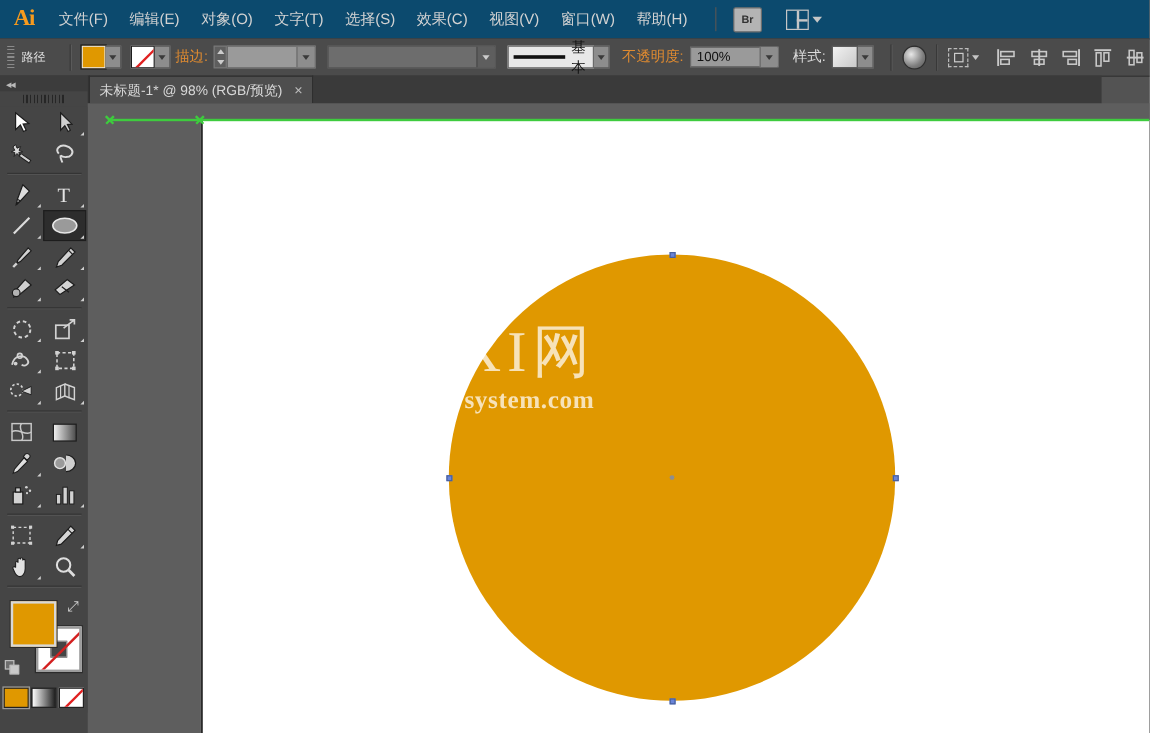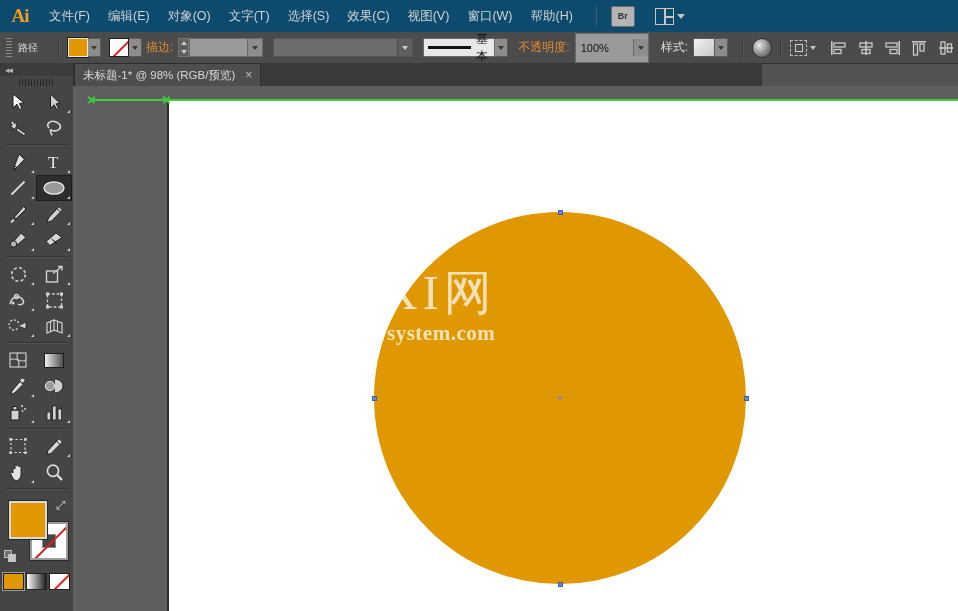--- a/index.html
+++ b/index.html
@@ -120,21 +120,21 @@
     box-sizing: border-box; display: flex; align-items: center;
     color: #ddd; font-size: 11px; padding-left: 4px;
   }
   .brush-box {
     height: 19px; background: #e8e8e8; border: 1px solid #6a6a6a;
     box-sizing: border-box; display: flex; align-items: center;
     padding: 0 4px; color: #111; font-size: 12px; gap: 5px;
   }
   .brush-line { width: 72px; height: 2.5px; background: #111; }
   .opacity-box {
-    height: 30px; background: #9a9a9a; border: 1px solid #6a6a6a;
+    height: 17px; background: #9a9a9a; border: 1px solid #6a6a6a;
     box-sizing: border-box; display: flex; align-items: center;
     color: #111; font-size: 11px; padding-left: 5px; width: 74px;
   }
   .style-box {
     width: 22px; height: 19px; border: 1px solid #5b5b5b;
     background: linear-gradient(135deg,#f2f2f2,#c9c9c9); box-sizing: border-box;
   }
   .recolor-ico {
     width: 18px; height: 18px; border-radius: 50%;
     background: radial-gradient(circle at 35% 35%, #e8e8e8, #7e7e7e 60%, #555);
@@ -143,21 +143,21 @@
   .transform-ico {
     width: 15px; height: 14px; border: 1px dashed #bbb; position: relative;
   }
   .transform-ico::after {
     content: ""; position: absolute; left: 4px; top: 3px;
     width: 6px; height: 6px; border: 1px solid #ccc;
   }
 
   
   #tabbar {
-    position: absolute; left: 0; top: 63px; width: 762px; height: 23px;
+    position: absolute; left: 0; top: 63px; width: 918px; height: 23px;
     background: #3a3a3a; border-bottom: 1px solid #2c2c2c;
   }
   #doc-tab {
     position: absolute; left: 74px; top: 0; height: 23px;
     background: #4e4e4e; border: 1px solid #2e2e2e; border-bottom: none;
     display: flex; align-items: center; padding: 0 8px; box-sizing: border-box;
   }
   #doc-tab-title { color: #d8d8d8; font-size: 11.5px; white-space: nowrap; }
   #doc-tab-close { color: #bdbdbd; font-size: 12px; margin-left: 10px; }
 

